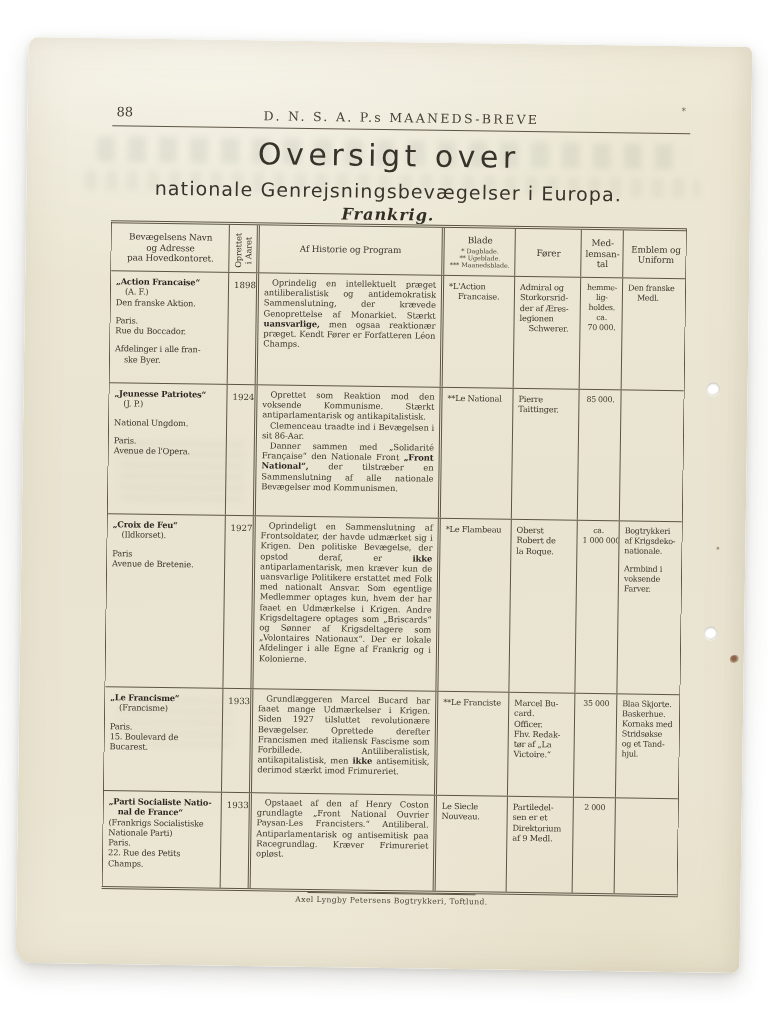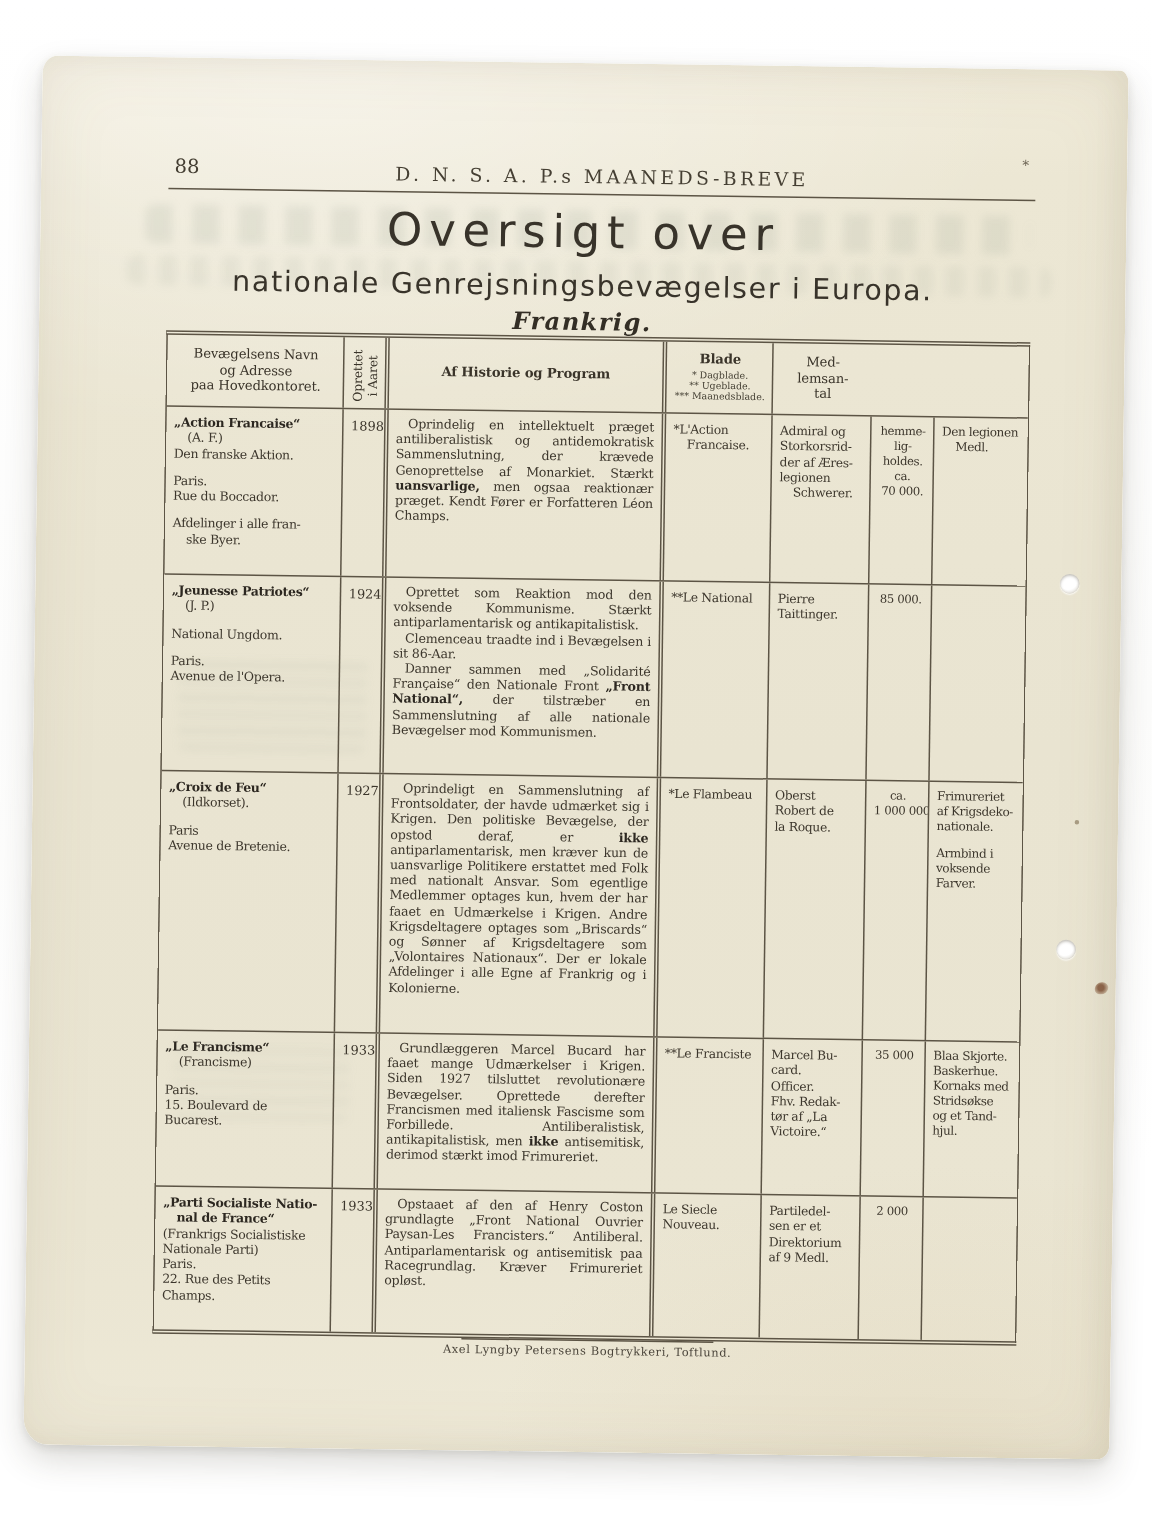--- a/index.html
+++ b/index.html
@@ -92,21 +92,21 @@
   .c-mem   { font-size:7.8px; letter-spacing:-0.25px; text-align:center; }
   .c-mem .line { line-height:10px; }
   .c-emb   { font-size:8px;   letter-spacing:-0.25px; }
   .c-emb .line { line-height:9.9px; }
 
   .hc { display:flex; flex-direction:column; justify-content:center; align-items:center; text-align:center;
         font-size:8.8px; letter-spacing:-0.1px; color:#3a342a; }
   .hc .line { line-height:10.5px; }
   .vert { transform:rotate(-90deg); white-space:nowrap; }
   .vert .line { text-align:center; line-height:9.5px; font-size:8.2px; }
-  .hline { line-height:10.5px;font-weight:bold; }
+  .hline { line-height:10.5px; }
   .blade-notes { margin-top:1px; }
   .blade-notes .line { font-size:6.3px; line-height:7.4px; letter-spacing:0; color:#454034; }
 
   .hole {
     position:absolute; width:13px; height:13px; border-radius:50%;
     background:radial-gradient(circle at 42% 35%, #ffffff 52%, #eceae5 72%, #c9c5b8 100%);
     box-shadow:inset 0 1px 2px rgba(70,60,40,0.35), 0 1px 1px rgba(255,255,255,0.7);
   }
   .h1 { left:683px; top:336px; } .h2 { left:684px; top:580px; }
   .stain {
@@ -161,24 +161,31 @@
           <div class="hline">Af Historie og Program</div>
         </div>
         <div class="cell c-blade hc">
           <div class="hline">Blade</div>
           <div class="blade-notes">
               <div class="line">* Dagblade.</div>
               <div class="line">** Ugeblade.</div>
               <div class="line">*** Maanedsblade.</div>
             </div>
         </div>
+        <div class="cell c-lead hc">
+          <div class="hline">Fører</div>
+        </div>
         <div class="cell c-mem hc">
             <div class="line">Med-</div>
             <div class="line">lemsan-</div>
             <div class="line">tal</div>
+          </div>
+        <div class="cell c-emb hc">
+            <div class="line">Emblem og</div>
+            <div class="line">Uniform</div>
           </div>
       </div>
 
       <div class="trow r1">
         <div class="cell c-name">
             <div class="line b">„Action Francaise“</div>
             <div class="line i">(A. F.)</div>
             <div class="line">Den franske Aktion.</div>
             <div class="line g">Paris.</div>
             <div class="line">Rue du Boccador.</div>
@@ -201,21 +208,21 @@
             <div class="line i">Schwerer.</div>
           </div>
         <div class="cell c-mem">
             <div class="line">hemme-</div>
             <div class="line">lig-</div>
             <div class="line">holdes.</div>
             <div class="line">ca.</div>
             <div class="line">70 000.</div>
           </div>
         <div class="cell c-emb">
-            <div class="line">Den legionen</div>
+            <div class="line">Den franske</div>
             <div class="line i">Medl.</div>
           </div>
       </div>
 
       <div class="trow r2">
         <div class="cell c-name">
             <div class="line b">„Jeunesse Patriotes“</div>
             <div class="line i">(J. P.)</div>
             <div class="line g">National Ungdom.</div>
             <div class="line g">Paris.</div>
@@ -257,21 +264,21 @@
         <div class="cell c-lead">
             <div class="line">Oberst</div>
             <div class="line">Robert de</div>
             <div class="line">la Roque.</div>
           </div>
         <div class="cell c-mem">
             <div class="line">ca.</div>
             <div class="line">1 000 000</div>
           </div>
         <div class="cell c-emb">
-            <div class="line">Frimureriet</div>
+            <div class="line">Bogtrykkeri</div>
             <div class="line">af Krigsdeko-</div>
             <div class="line">nationale.</div>
             <div class="line g">Armbind i</div>
             <div class="line">voksende</div>
             <div class="line">Farver.</div>
           </div>
       </div>
 
       <div class="trow r4">
         <div class="cell c-name">

